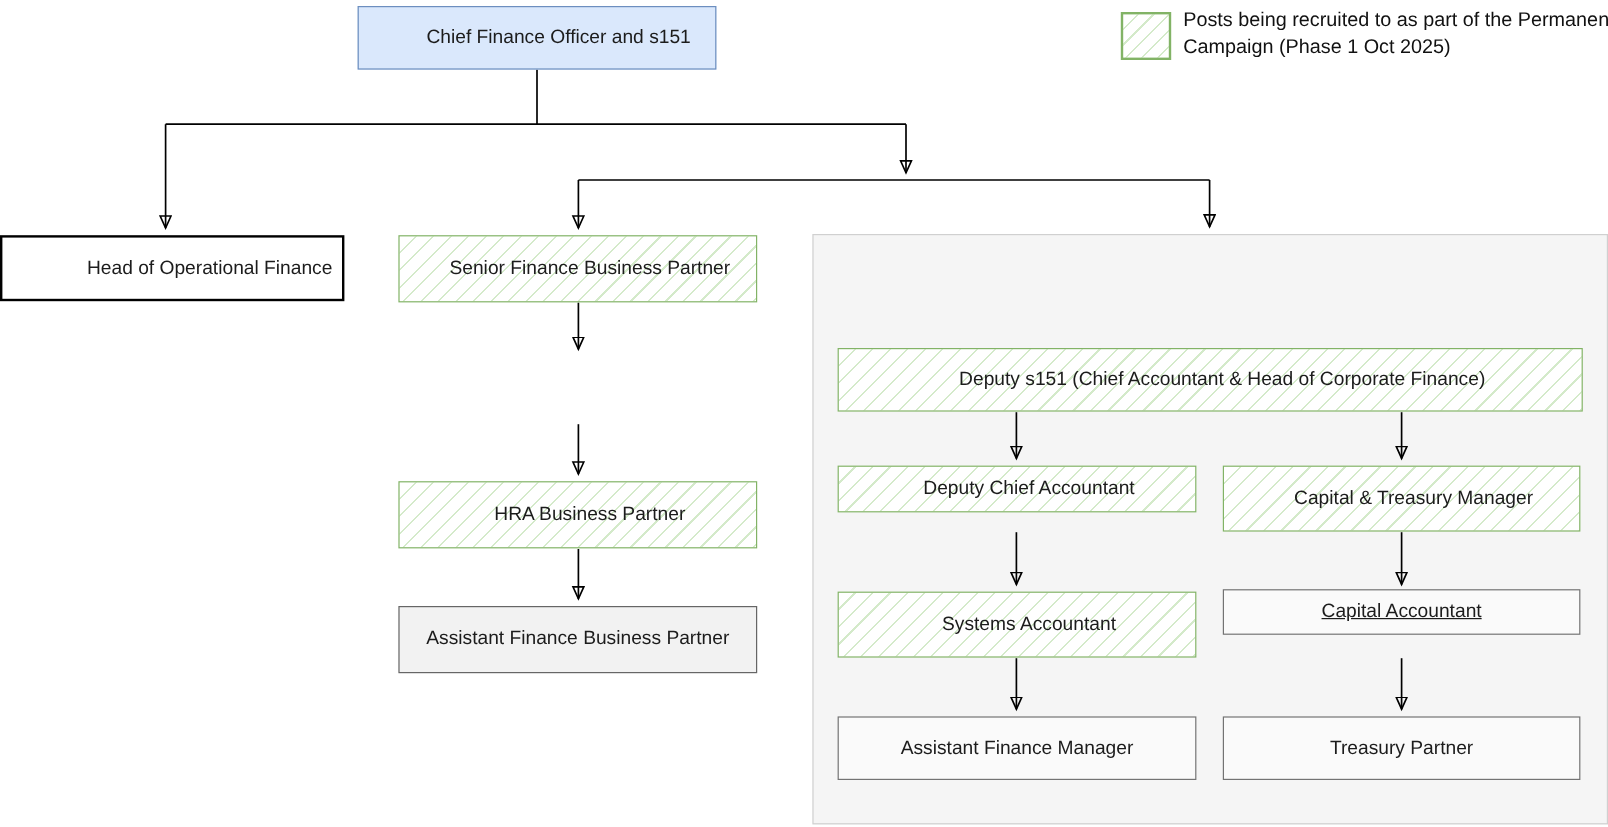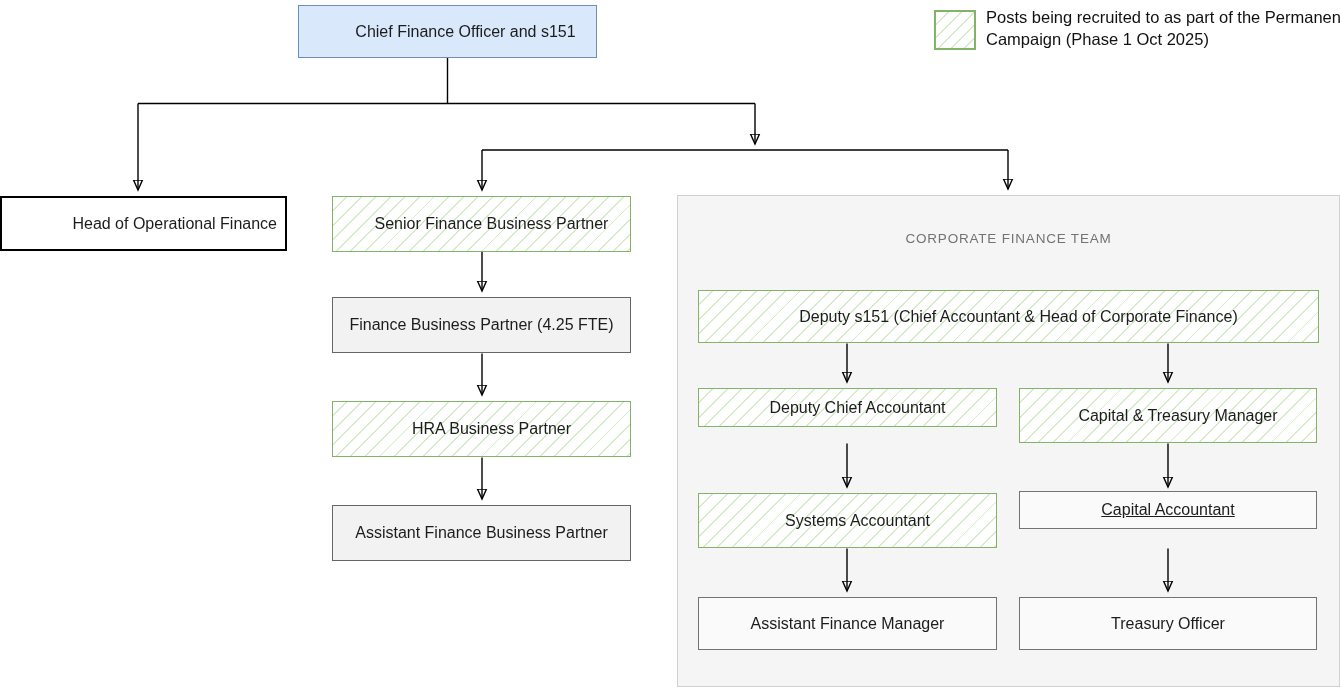--- a/index.html
+++ b/index.html
@@ -77,21 +77,20 @@
     line-height: 21.5px;
     color: #111111;
   }
 </style>
 </head>
 <body>
 
 <div class="canvas">
 
   <div class="panel" style="left:677px; top:195px; width:663px; height:492px;"></div>
-  <div class="panel-title">CORPORATE FINANCE TEAM</div>
 
   <svg class="connectors" width="1340" height="689" viewBox="0 0 1340 689" xmlns="http://www.w3.org/2000/svg">
     <defs>
       <marker id="arrow" markerWidth="13" markerHeight="12" refX="10.5" refY="5.5" orient="auto" markerUnits="userSpaceOnUse">
         <path d="M0.5,1 L10.5,5.5 L0.5,10 z" fill="#000000" stroke="#000000" stroke-width="1"></path>
       </marker>
     </defs>
     <path d="M447.5,58 L447.5,103.5"></path>
     <path d="M138,103.5 L755,103.5"></path>
     <path d="M138,103.5 L138,190" marker-end="url(#arrow)"></path>
@@ -117,23 +116,20 @@
   <div class="legend-swatch"></div>
   <div class="legend-text">Posts being recruited to as part of the Permanent Campaign (Phase 1 Oct 2025)</div>
 
   <div class="node black-border" style="left:0px; top:196px; width:287px; height:55px;">
     <span>Head of Operational Finance</span>
   </div>
 
   <div class="node hatch" style="left:332px; top:196px; width:299px; height:56px;">
     <span>Senior Finance Business Partner</span>
   </div>
-  <div class="node grey" style="left:332px; top:297px; width:299px; height:56px;">
-    <span>Finance Business Partner (4.25 FTE)</span>
-  </div>
   <div class="node hatch" style="left:332px; top:401px; width:299px; height:56px;">
     <span>HRA Business Partner</span>
   </div>
   <div class="node grey" style="left:332px; top:505px; width:299px; height:56px;">
     <span>Assistant Finance Business Partner</span>
   </div>
 
   <div class="node hatch" style="left:698px; top:290px; width:621px; height:53px;">
     <span>Deputy s151 (Chief Accountant &amp; Head of Corporate Finance)</span>
   </div>
@@ -149,16 +145,16 @@
     <span>Capital &amp; Treasury Manager</span>
   </div>
   <div class="node panel-grey" style="left:1019px; top:491px; width:298px; height:38px;text-decoration:underline;">
     <span>Capital Accountant</span>
   </div>
 
   <div class="node panel-grey" style="left:698px; top:597px; width:299px; height:53px;">
     <span>Assistant Finance Manager</span>
   </div>
   <div class="node panel-grey" style="left:1019px; top:597px; width:298px; height:53px;">
-    <span>Treasury Officer</span>
+    <span>Treasury Partner</span>
   </div>
 
 </div>
 
 </body></html>

